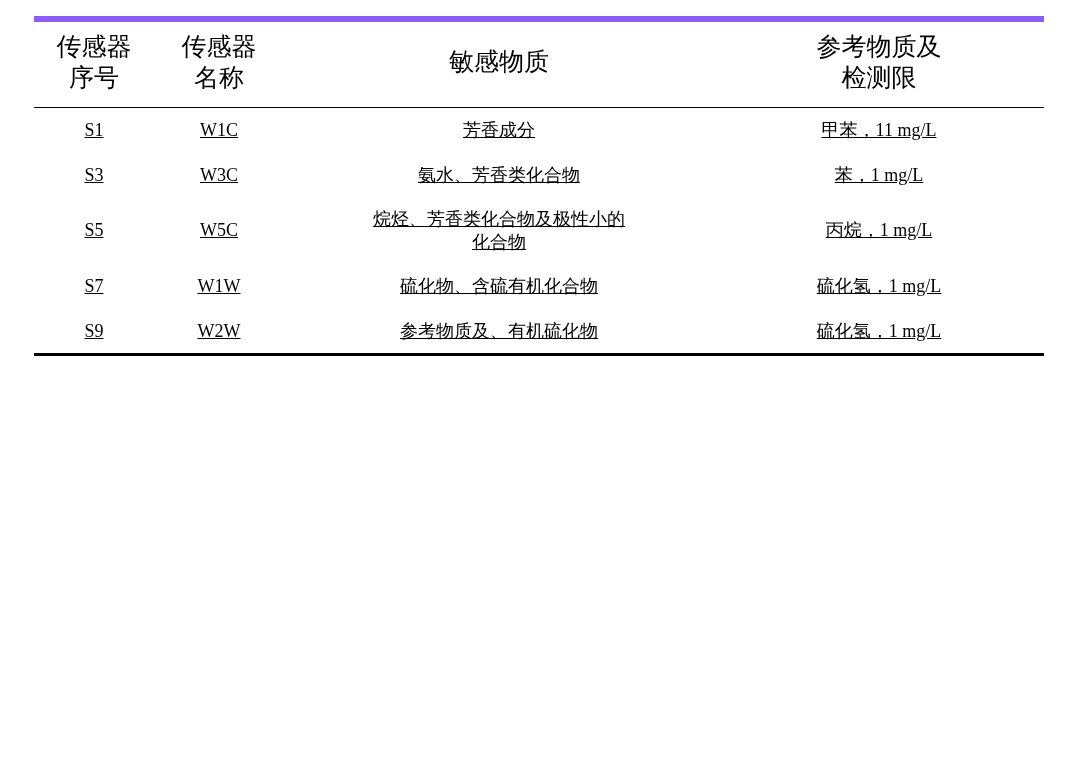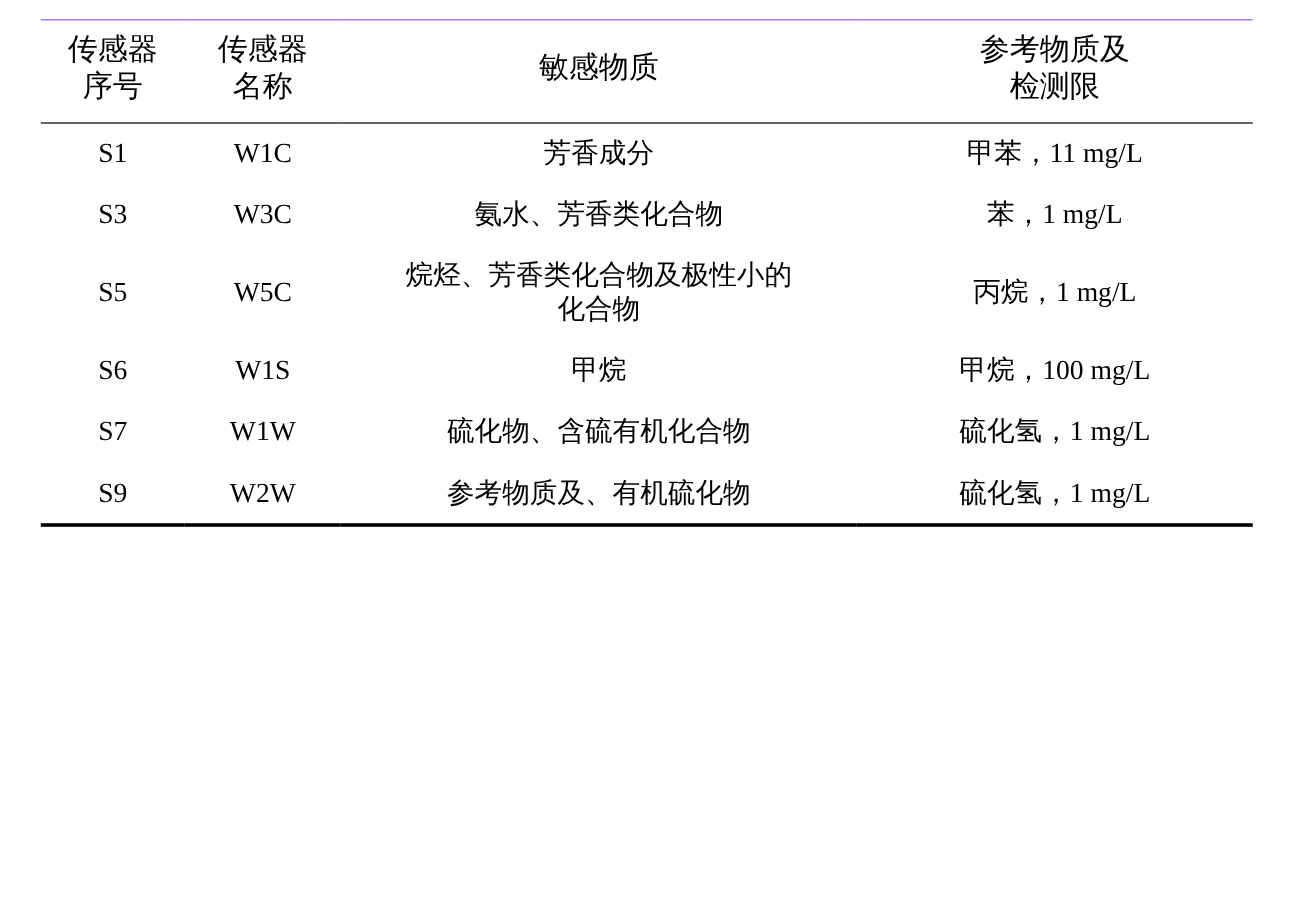--- a/index.html
+++ b/index.html
@@ -33,29 +33,30 @@
 
   thead tr.head-row th {
     font-weight: normal;
     font-size: 25px;
     line-height: 1.22;
     text-align: center;
     vertical-align: middle;
     padding: 10px 4px 14px 4px;
   }
   thead tr.head-row {
-    border-top: 1px solid #8b5cf6;
+    border-top: 6px solid #8b5cf6;
     border-bottom: 1.6px solid #000;
   }
   tbody tr td {
-    font-size: 23px;
+    font-size: 18px;
     line-height: 1.25;
     text-align: center;
     vertical-align: middle;
     padding: 11px 4px;
+    text-decoration: underline;
   }
   tbody tr.last-row td {
     padding-bottom: 12px;
   }
   tbody {
     border-bottom: 3px solid #000;
   }
   .two-line {
     display: block;
   }
@@ -114,28 +115,20 @@
       <tr>
         <td class="cell-latin">S5</td>
         <td class="cell-latin">W5C</td>
         <td>
           <span class="two-line">烷烃、芳香类化合物及极性小的</span>
           <span class="two-line">化合物</span>
         </td>
         <td class="nowrap">丙烷，1 mg/L</td>
       </tr>
       <tr>
-        <td class="cell-latin">S6</td>
-        <td class="cell-latin">W1S</td>
-        <td>
-          <span class="two-line">甲烷</span>
-        </td>
-        <td class="nowrap">甲烷，100 mg/L</td>
-      </tr>
-      <tr>
         <td class="cell-latin">S7</td>
         <td class="cell-latin">W1W</td>
         <td>
           <span class="two-line">硫化物、含硫有机化合物</span>
         </td>
         <td class="nowrap">硫化氢，1 mg/L</td>
       </tr>
       <tr>
         <td class="cell-latin">S9</td>
         <td class="cell-latin">W2W</td>

